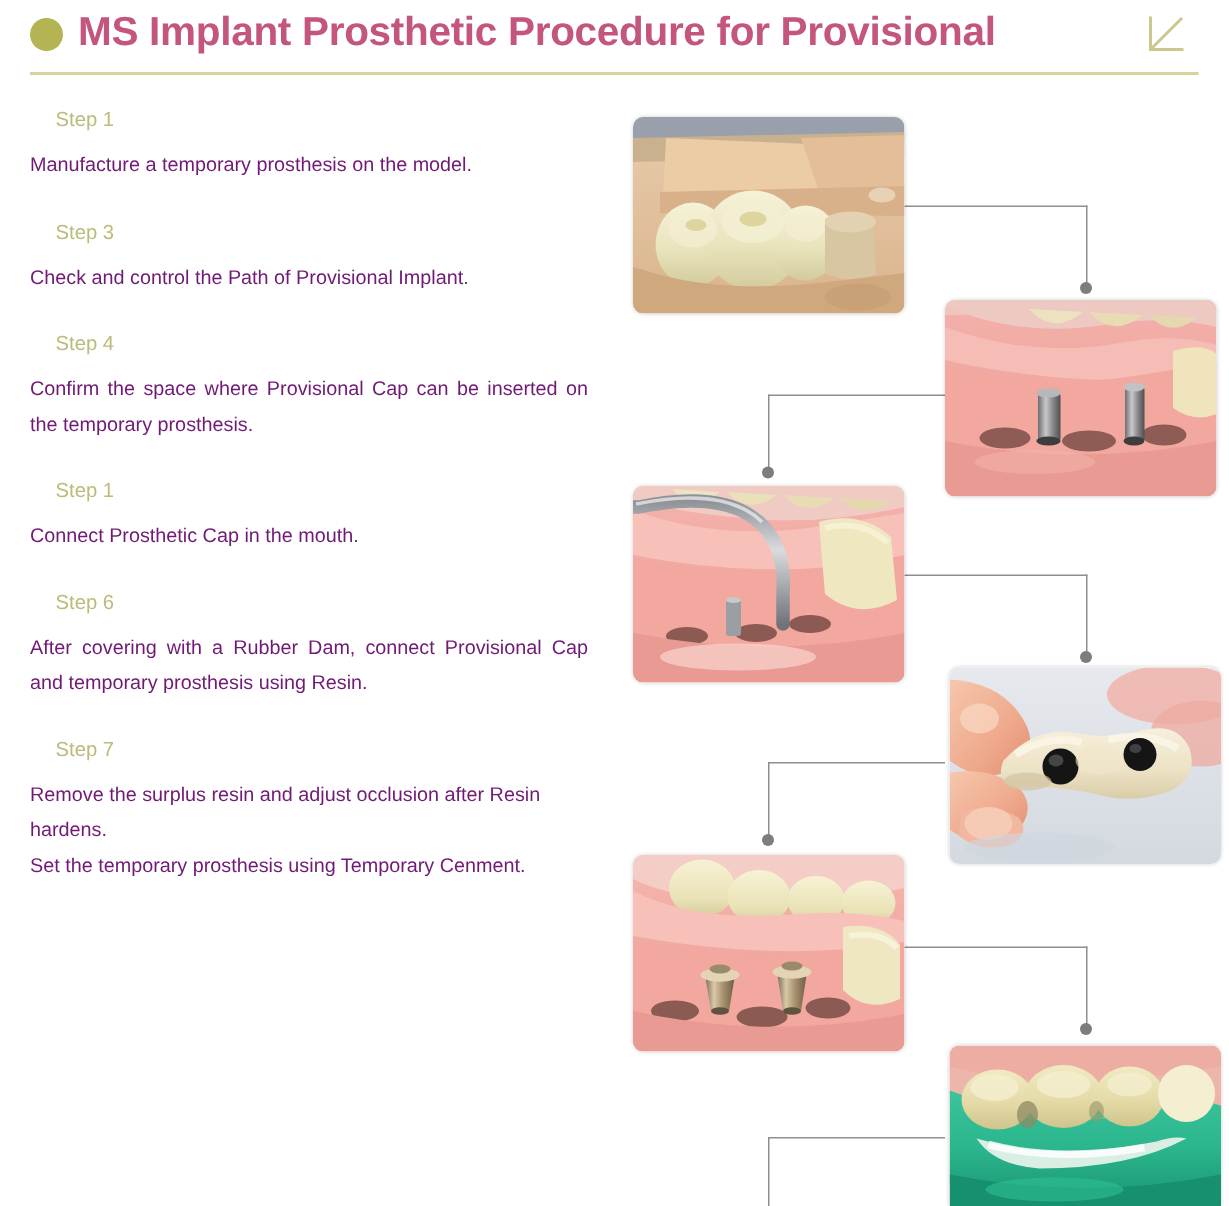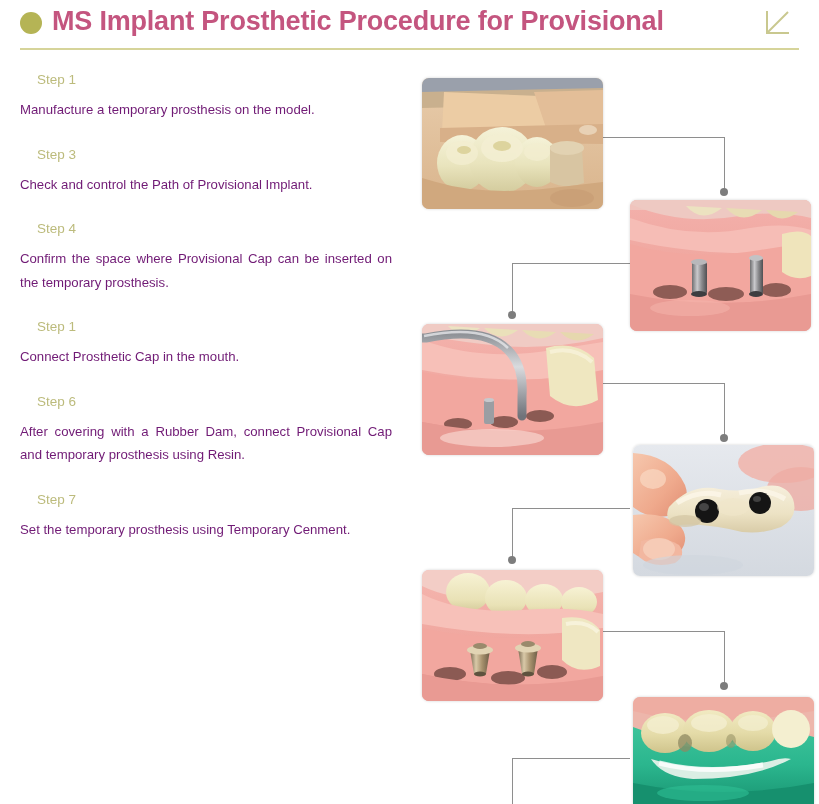--- a/index.html
+++ b/index.html
@@ -139,20 +139,21 @@
     <p class="step-text nojustify">Connect Prosthetic Cap in the mouth.</p>
   </div>
 
   <div class="step-block" style="margin-bottom:25px;">
     <div class="step-label">Step 6</div>
     <p class="step-text">After covering with a Rubber Dam, connect Provisional Cap and temporary prosthesis using Resin.</p>
   </div>
 
   <div class="step-block">
     <div class="step-label">Step 7</div>
+    <p class="step-text nojustify">Remove the surplus resin and adjust occlusion after Resin hardens.</p>
     <p class="step-text nojustify">Set the temporary prosthesis using Temporary Cenment.</p>
   </div>
 
 </div>
 
 <div>
   <div class="conn-h" style="left:603px; top:137px; width:122px;"></div>
   <div class="conn-v" style="left:724px; top:137px; height:52px;"></div>
   <div class="conn-dot" style="left:720px; top:188px;"></div>
 </div>

